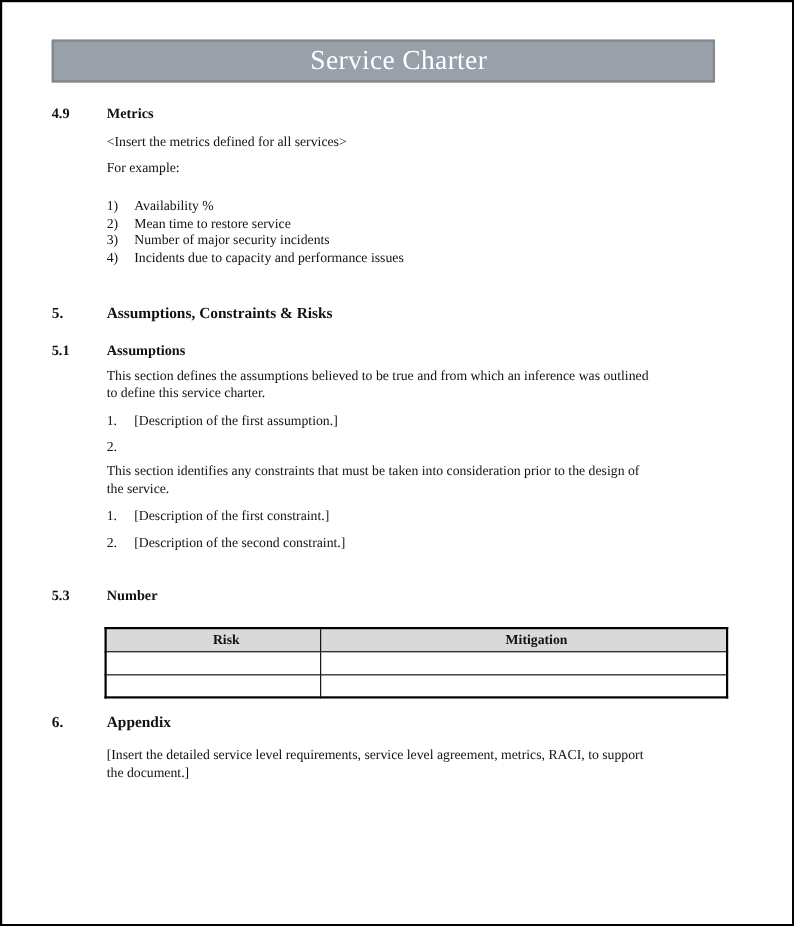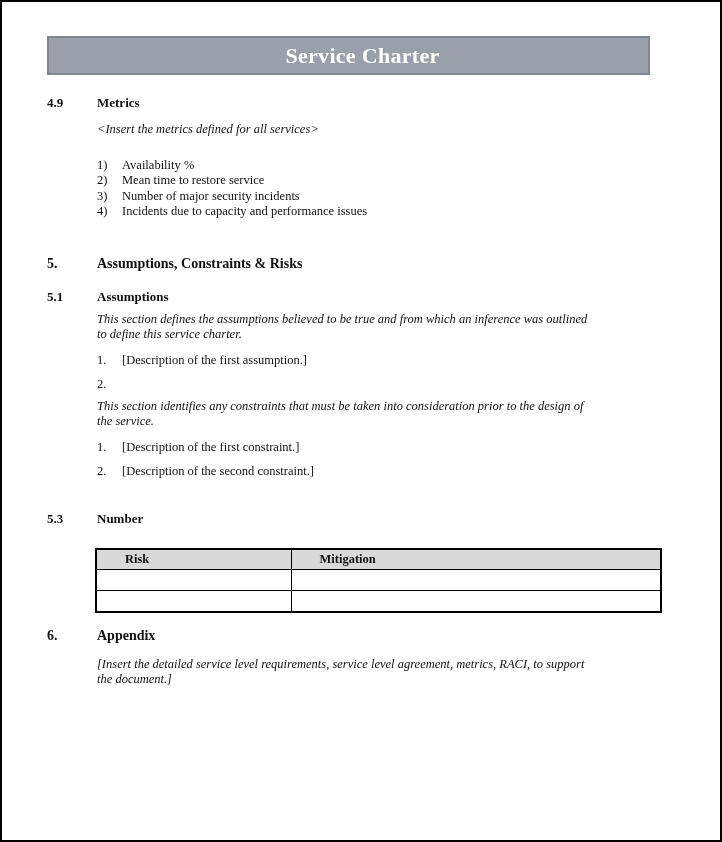--- a/index.html
+++ b/index.html
@@ -28,39 +28,38 @@
     width: 603px;
     height: 39px;
     background: var(--banner-bg);
     border: 2px solid var(--banner-border);
     display: flex;
     align-items: center;
     justify-content: center;
   }
   .banner-title {
     color: #ffffff;
-    font-size: 22px;
-    font-weight: bold;
+    font-size: 25px;
+    font-weight: normal;
     letter-spacing: 0.3px;
     margin-left: 28px;
   }
   .hrow {
     display: flex;
     margin-left: 45px;
     font-weight: bold;
   }
   .hrow .num { width: 50px; flex: 0 0 50px; }
   .h-sub { font-size: 13px; }
   .h-main { font-size: 14px; }
   .indent { margin-left: 95px; margin-right: 60px; }
   .body-text {
     font-size: 12.5px;
     line-height: 15.5px;
     white-space: pre-line;
-    font-style: italic;
   }
   .list { margin-left: 95px; }
   .list-item { display: flex; font-size: 12.5px; line-height: 15.5px; }
   .list-item .marker { width: 25px; flex: 0 0 25px; }
   .list-loose .list-item { line-height: 16px; }
   .risk-table {
     margin-left: 93px;
     border-collapse: collapse;
     width: 565px;
     table-layout: fixed;
@@ -70,20 +69,21 @@
     font-size: 12.5px;
     height: 21px;
     padding: 1px 4px 1px 28px;
     text-align: left;
     vertical-align: middle;
   }
   .risk-table { border: 2px solid #000000; }
   .risk-table th {
     background: var(--table-header-bg);
     font-weight: bold;
+    text-align: center;
   }
   .col-risk { width: 195px; }
   .col-mitigation { width: 370px; }
 
   
   .mt-h1 { margin-top: 20px; align-items: flex-end; }
   .mt-placeholder { margin-top: 11px; }
   .mt-forexample { margin-top: 7px; }
   .mt-metricslist { margin-top: 20px; }
   .mt-sec5 { margin-top: 36px; }
@@ -104,20 +104,21 @@
 
   <div class="banner">
     <span class="banner-title">Service Charter</span>
   </div>
 
   <div class="hrow h-sub mt-h1">
     <span class="num">4.9</span>
     <span class="title">Metrics</span>
   </div>
   <div class="indent body-text mt-placeholder">&lt;Insert the metrics defined for all services&gt;</div>
+  <div class="indent body-text mt-forexample">For example:</div>
   <div class="list mt-metricslist">
     <div class="list-item">
       <span class="marker">1)</span>
       <span>Availability %</span>
     </div>
     <div class="list-item">
       <span class="marker">2)</span>
       <span>Mean time to restore service</span>
     </div>
     <div class="list-item">

